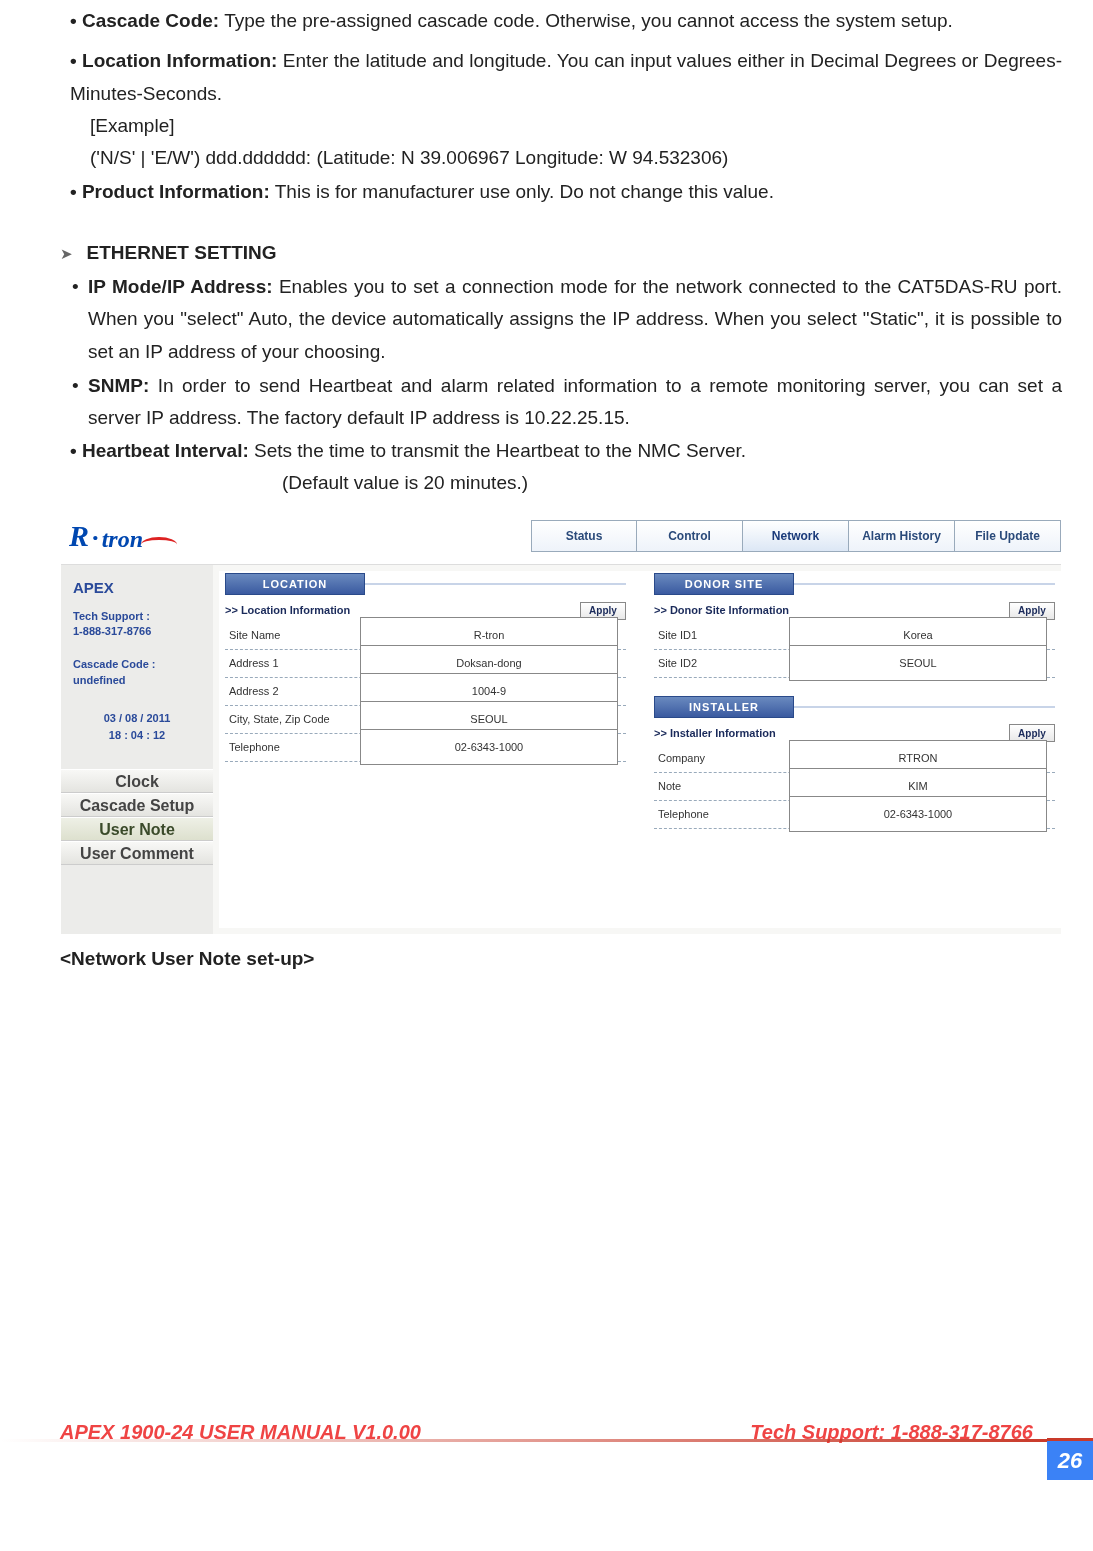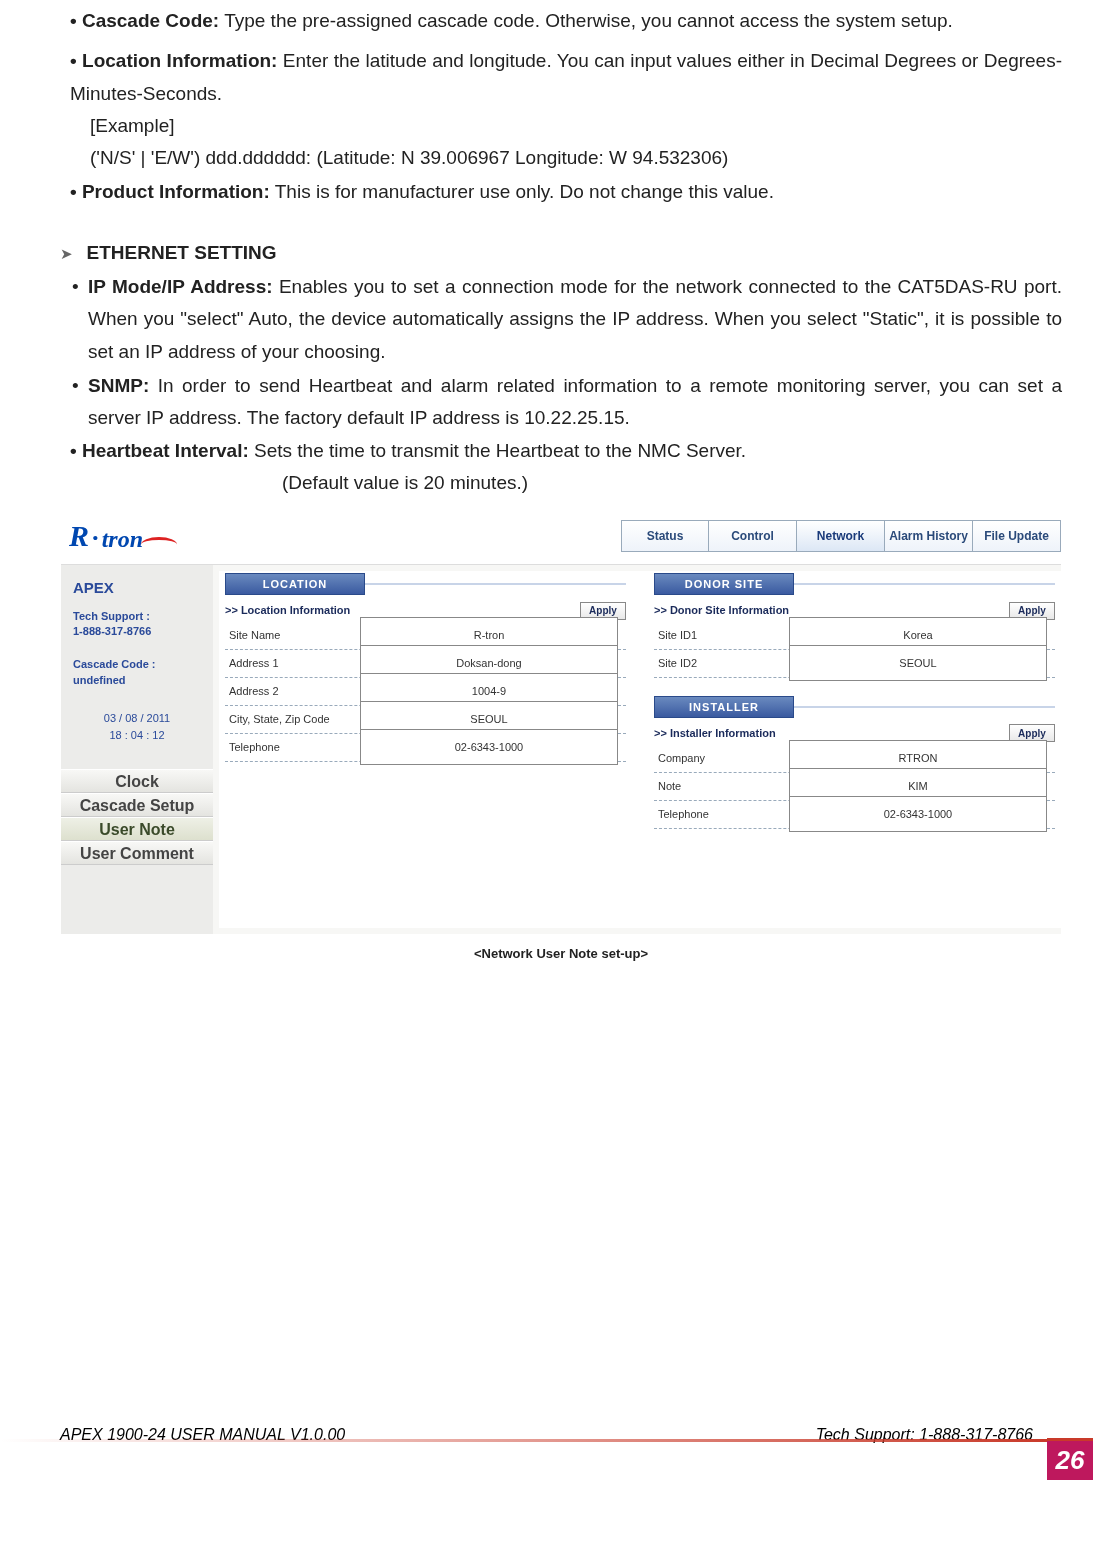--- a/index.html
+++ b/index.html
@@ -17,45 +17,45 @@
 .sub-bullet .txt{flex:1;text-align:justify}
 .circle-title{font-weight:700;font-size:19px;margin-top:24px;padding-left:0}
 .screenshot{margin-top:8px;border:1px solid #fff}
 .ss-topbar{display:flex;align-items:center;height:56px;background:#fff}
 .logo{display:flex;align-items:flex-end;gap:2px;padding-left:8px}
 .logo-r{font:italic 700 30px Georgia,serif;color:#0047b0}
 .logo-tron{font:italic 700 24px Georgia,serif;color:#0047b0}
 .logo-swoosh{width:36px;height:20px;position:relative}
 .logo-swoosh::before{content:"";position:absolute;width:36px;height:12px;border-top:3px solid #d22;border-radius:50% 50% 0 0;top:4px;left:-4px}
 .tabs{display:flex;margin-left:auto}
-.tab{width:88px;height:32px;border:1px solid #9ab;border-left:none;display:flex;align-items:center;justify-content:center;font-size:12px;font-weight:700;color:#2a4a7a;background:linear-gradient(#fff,#eef3fa)}
+.tab{width:106px;height:32px;border:1px solid #9ab;border-left:none;display:flex;align-items:center;justify-content:center;font-size:12px;font-weight:700;color:#2a4a7a;background:linear-gradient(#fff,#eef3fa)}
 .tab:first-child{border-left:1px solid #9ab}
 .tab.active{background:linear-gradient(#fff,#dce7f5);color:#1a3a7a}
 .ss-body{display:flex;background:#f7f7f5;border-top:1px solid #ddd;min-height:370px}
 .sidebar{width:152px;background:#ececea;display:flex;flex-direction:column;font-size:11px}
 .side-head{color:#2a4a9a;font-weight:700;font-size:15px;padding:10px 12px 4px}
 .side-info{color:#2a4a9a;font-weight:700;padding:4px 12px;line-height:1.4}
-.side-date{color:#2a4a9a;font-weight:400;padding:18px 12px 4px;text-align:center;line-height:1.5}
+.side-date{color:#2a4a9a;font-weight:700;padding:18px 12px 4px;text-align:center;line-height:1.5}
 .side-menu{margin-top:22px}
 .side-item{height:24px;display:flex;align-items:center;justify-content:center;font-weight:700;font-size:16px;color:#444;background:linear-gradient(#f8f8f6,#e4e4e0);border-top:1px solid #fff;border-bottom:1px solid #ccc}
 .side-item.sel{background:linear-gradient(#eef0e6,#dde0ce);color:#3a4a2a}
 .main-panels{flex:1;display:flex;gap:16px;background:#fff;margin:6px 0 6px 6px}
 .panel-col{flex:1;padding:2px 6px 8px 6px}
 .panel-hdr-wrap{display:flex;align-items:center}
 .panel-hdr{width:140px;height:22px;background:linear-gradient(#6a8abf,#3a5aa0);color:#fff;font-size:11px;font-weight:700;display:flex;align-items:center;justify-content:center;border:1px solid #2a4a8a;letter-spacing:1px}
 .panel-hdr-line{flex:1;height:2px;background:#c8d4e8}
 .panel-sub{display:flex;align-items:center;margin:6px 0 2px;font-size:11px;font-weight:700;color:#1a2a5a}
 .apply-btn{margin-left:auto;width:46px;height:18px;background:linear-gradient(#fff,#e8e8e8);border:1px solid #888;font-size:10px;font-weight:700;display:flex;align-items:center;justify-content:center}
 .field-row{display:flex;align-items:center;border-bottom:1px dashed #9ab;height:28px;font-size:11px;color:#333}
 .field-label{width:135px;padding-left:4px}
 .field-input{flex:1;height:36px;border:1px solid #888;background:#fff;text-align:center;font-size:11px;display:flex;align-items:center;justify-content:center;margin-right:8px}
 .spacer-panel{height:18px}
-.caption{text-align:center;font-weight:700;font-size:13px;margin-top:8px}
-.footer{position:absolute;bottom:36px;left:60px;right:60px;display:flex;justify-content:space-between;font-style:italic;font-weight:400;font-size:16px;color:#000000}
-.pagenum{position:absolute;bottom:0;right:0;width:46px;height:42px;background:#be185d;color:#fff;display:flex;align-items:center;justify-content:center;font-style:italic;font-weight:700;font-size:26px;border-top:3px solid #c93a2a}
+.caption{font-weight:700;font-size:19px;margin-top:8px}
+.footer{position:absolute;bottom:36px;left:60px;right:60px;display:flex;justify-content:space-between;font-style:italic;font-weight:700;font-size:20px;color:#ef4444}
+.pagenum{position:absolute;bottom:0;right:0;width:46px;height:42px;background:#3b82f6;color:#fff;display:flex;align-items:center;justify-content:center;font-style:italic;font-weight:700;font-size:22px;border-top:3px solid #c93a2a}
 .pagenum::before{content:"";position:absolute;right:46px;height:3px;width:1047px;background:linear-gradient(90deg,#c93a2a00,#c93a2a);bottom:38px}
 .justify{text-align:justify}
 </style>
 </head>
 <body>
 
 <div class="page">
   <div class="content">
 
     <div class="indent1 justify">

